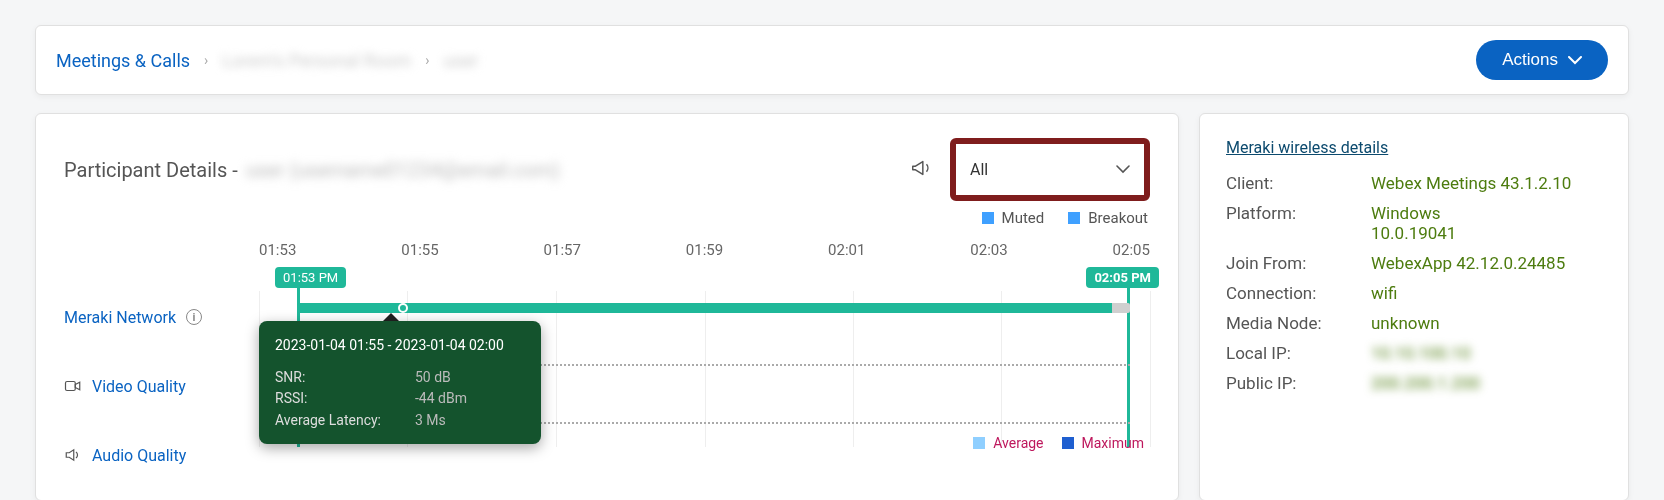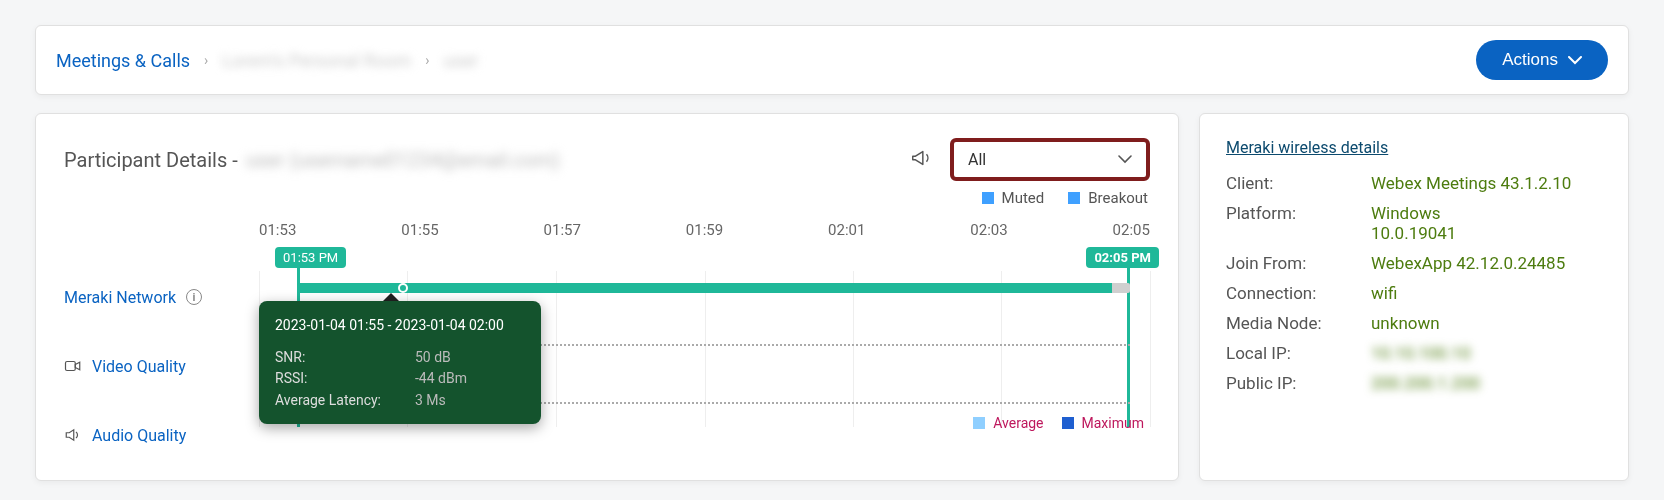--- a/index.html
+++ b/index.html
@@ -77,23 +77,23 @@
     display: flex;
     align-items: baseline;
     gap: 8px;
     font-size: 20px;
     color: #555;
     flex: 1;
   }
   .title-line .blur { filter: blur(5px); color: #bbb; }
   .announce-icon { color: #555; margin-right: 4px; }
   .select-box {
-    border: 4px solid #7f1d1d;
+    border: 6px solid #7f1d1d;
     border-radius: 6px;
-    padding: 8px 14px;
+    padding: 16px 14px;
     width: 200px;
     display: flex;
     align-items: center;
     justify-content: space-between;
     cursor: pointer;
     font-size: 16px;
   }
   .legend-top {
     display: flex;
     gap: 24px;

